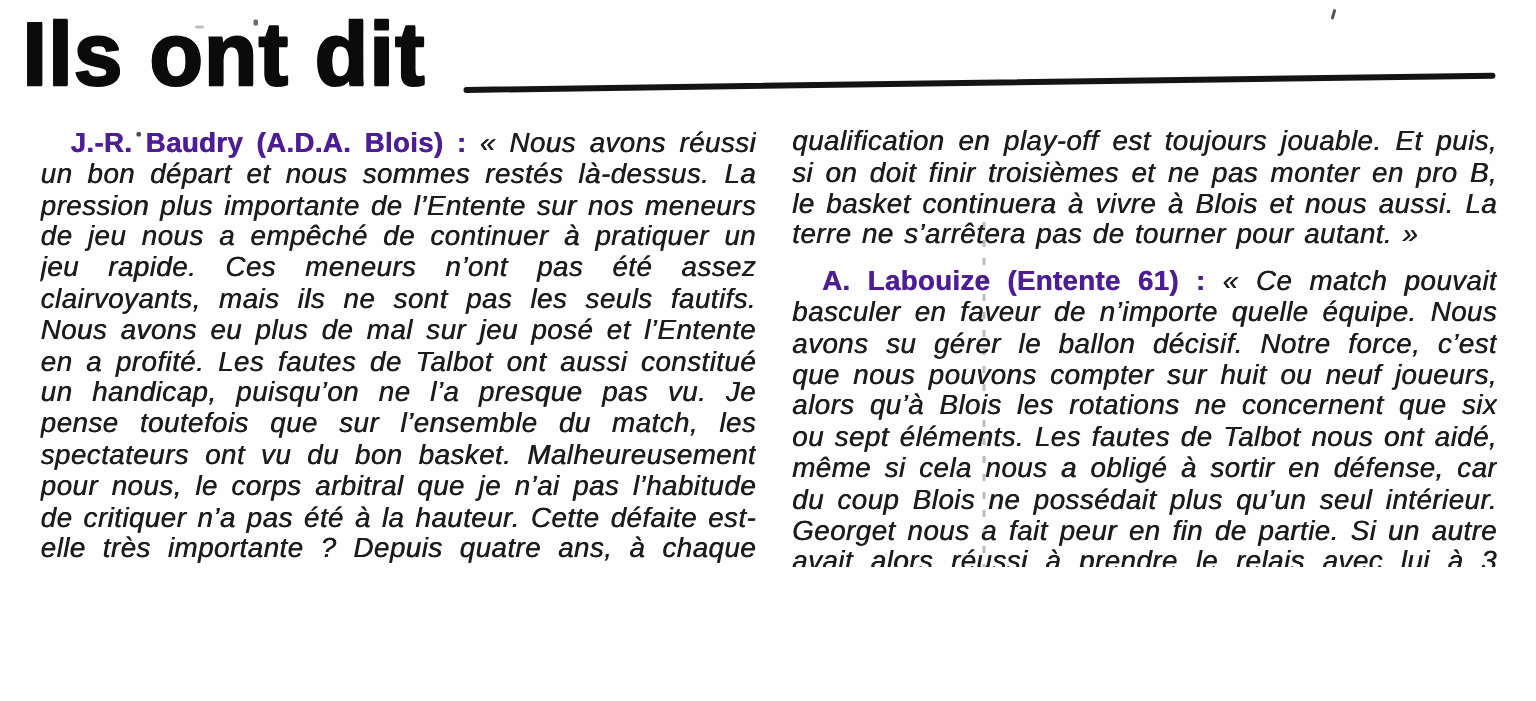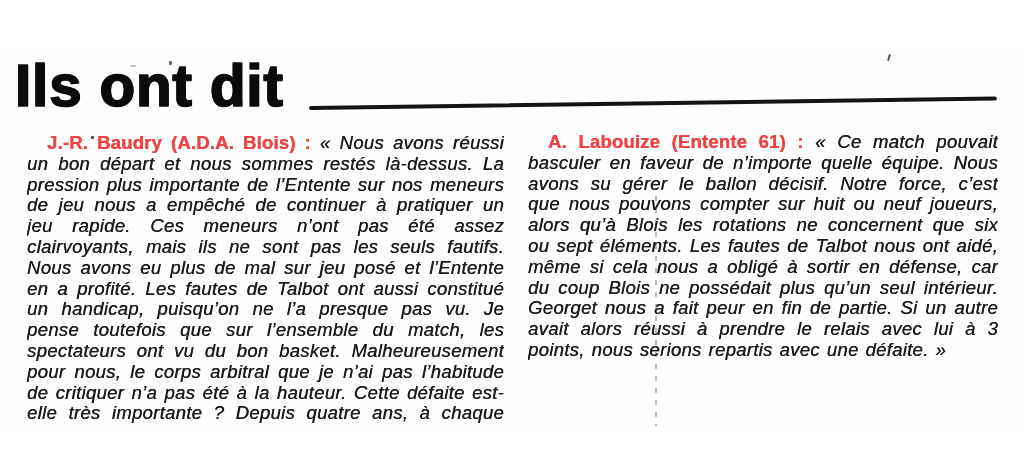--- a/index.html
+++ b/index.html
@@ -3,21 +3,20 @@
 <meta charset="utf-8">
 <style>
   html, body { margin: 0; padding: 0; background: #ffffff; }
   .page {
     position: relative;
     width: 1024px;
     height: 378px;
     background: #fefefe;
     overflow: hidden;
     font-family: "Liberation Sans", "DejaVu Sans", sans-serif;
-    margin-top: 48px;
   }
   
   .headline {
     position: absolute;
     left: 15px;
     top: 4px;
     margin: 0;
     font-family: "Liberation Sans", "DejaVu Sans", sans-serif;
     font-weight: bold;
     font-size: 58px;
@@ -59,21 +58,21 @@
   .para {
     margin: 0;
     font-style: italic;
   }
   .para.indent { text-indent: 20px; }
   .para + .para { margin-top: 10px; }
   .speaker {
     font-style: normal;
     font-weight: bold;
     letter-spacing: 0.2px;
-    color: #ef4444;
+    color: #4c1d95;
   }
   
   .fold-line {
     position: absolute;
     left: 655px;
     top: 148px;
     width: 2px;
     height: 318px;
     background: repeating-linear-gradient(180deg,
       rgba(35,35,35,0.55) 0px, rgba(35,35,35,0.55) 5px,
@@ -96,20 +95,23 @@
   <div class="title-rule"></div>
 
   <div class="col col-left">
     <p class="para indent">
       <b class="speaker">J.-R. Baudry (A.D.A. Blois) :</b>
       <span class="qt">« Nous avons réussi un bon départ et nous sommes restés là-dessus. La pression plus importante de l’Entente sur nos meneurs de jeu nous a empêché de continuer à pratiquer un jeu rapide. Ces meneurs n’ont pas été assez clairvoyants, mais ils ne sont pas les seuls fautifs. Nous avons eu plus de mal sur jeu posé et l’Entente en a profité. Les fautes de Talbot ont aussi constitué un handicap, puisqu’on ne l’a presque pas vu. Je pense toutefois que sur l’ensemble du match, les spectateurs ont vu du bon basket. Malheureusement pour nous, le corps arbitral que je n’ai pas l’habitude de critiquer n’a pas été à la hauteur. Cette défaite est-elle très importante ? Depuis quatre ans, à chaque match perdu, on me dit cela et je reste très philosophe. Ce n’est pas catastrophique. La saison est encore longue et la</span>
     </p>
   </div>
 
   <div class="col col-right">
+    <p class="para">
+      <span class="qt">qualification en play-off est toujours jouable. Et puis, si on doit finir troisièmes et ne pas monter en pro B, le basket continuera à vivre à Blois et nous aussi. La terre ne s’arrêtera pas de tourner pour autant. »</span>
+    </p>
     <p class="para indent">
       <b class="speaker">A. Labouize (Entente 61) :</b>
       <span class="qt">« Ce match pouvait basculer en faveur de n’importe quelle équipe. Nous avons su gérer le ballon décisif. Notre force, c’est que nous pouvons compter sur huit ou neuf joueurs, alors qu’à Blois les rotations ne concernent que six ou sept éléments. Les fautes de Talbot nous ont aidé, même si cela nous a obligé à sortir en défense, car du coup Blois ne possédait plus qu’un seul intérieur. Georget nous a fait peur en fin de partie. Si un autre avait alors réussi à prendre le relais avec lui à 3 points, nous serions repartis avec une défaite. »</span>
     </p>
   </div>
 
   <div class="fold-line"></div>
   <div class="speck speck-1"></div>
   <div class="speck speck-2"></div>
   <div class="speck speck-3"></div>

